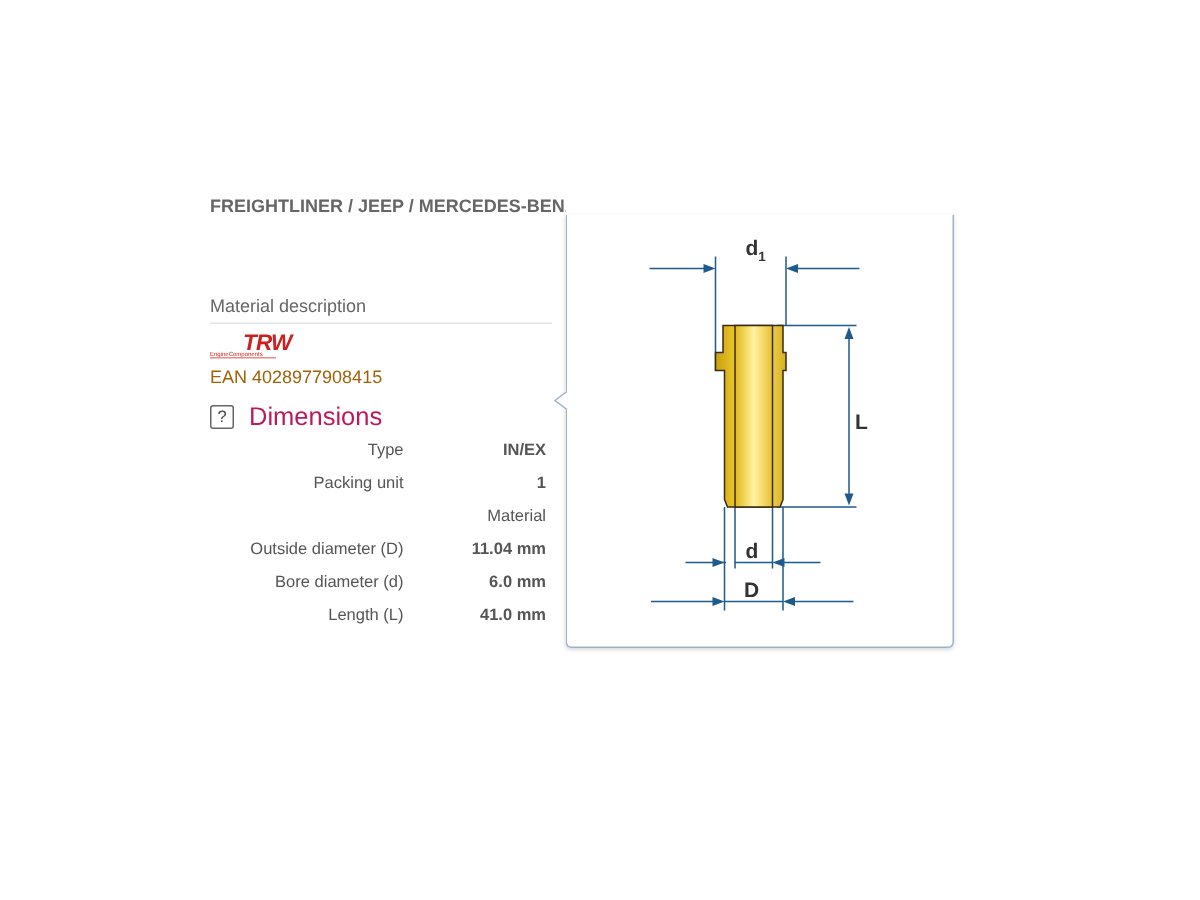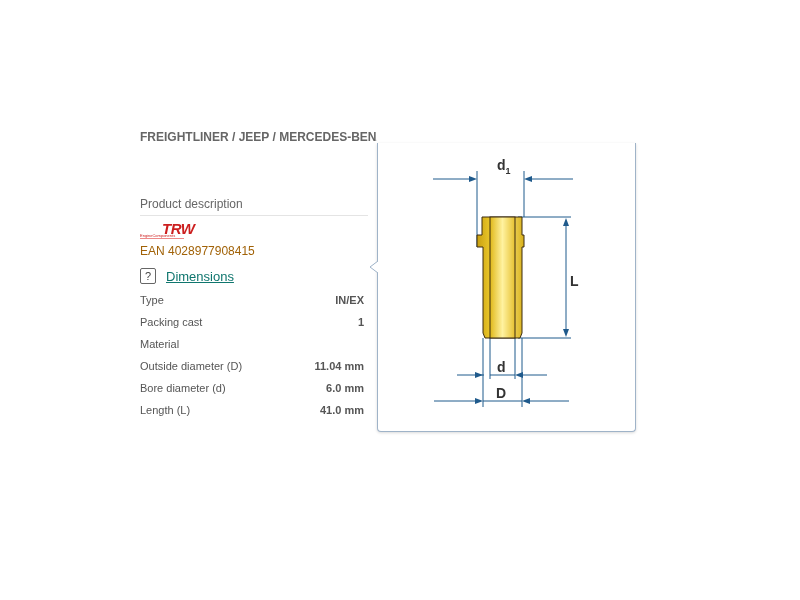--- a/index.html
+++ b/index.html
@@ -103,36 +103,35 @@
       height: 14px;
       border: 1px solid #666;
       border-radius: 2px;
       font-size: 11px;
       line-height: 14px;
       text-align: center;
       color: #444;
       margin-right: 10px;
     }
     .dims-label {
-      font-size: 13px;
-      color: #0f766e;
-      text-decoration: underline;
+      font-size: 17px;
+      color: #be185d;
     }
 
     .spec-table {
       position: absolute;
       left: 140px;
       top: 294px;
       width: 224px;
       font-size: 11px;
       color: #555;
     }
     .spec-row {
       display: flex;
-      justify-content: space-between;
+      justify-content: flex-end;
       align-items: flex-start;
       padding: 0;
       margin-bottom: 10px;
       line-height: 12px;
     }
     .spec-row .k { flex: 0 0 auto; }
     .spec-row .v { text-align: right; width: 95px; font-weight: bold; }
 
     .popover {
       position: absolute;
@@ -172,21 +171,21 @@
   </style>
 </head>
 <body>
 
 <div class="page">
 
   <div class="vehicle-line">
     <span>FREIGHTLINER / JEEP / MERCEDES-BENZ</span>
   </div>
 
-  <div class="section-title">Product description</div>
+  <div class="section-title">Material description</div>
   <div class="section-rule"></div>
 
   <div class="brand-logo">
     <span class="mark">TRW</span>
     <span class="sub">EngineComponents</span>
     <span class="underline"></span>
   </div>
 
   <div class="ean">EAN 4028977908415</div>
 
@@ -194,21 +193,21 @@
     <span class="help-box">?</span>
     <span class="dims-label">Dimensions</span>
   </div>
 
   <div class="spec-table">
     <div class="spec-row">
       <span class="k">Type</span>
       <span class="v">IN/EX</span>
     </div>
     <div class="spec-row">
-      <span class="k">Packing cast</span>
+      <span class="k">Packing unit</span>
       <span class="v">1</span>
     </div>
     <div class="spec-row">
       <span class="k">Material</span>
     </div>
     <div class="spec-row">
       <span class="k">Outside diameter (D)</span>
       <span class="v">11.04 mm</span>
     </div>
     <div class="spec-row">

